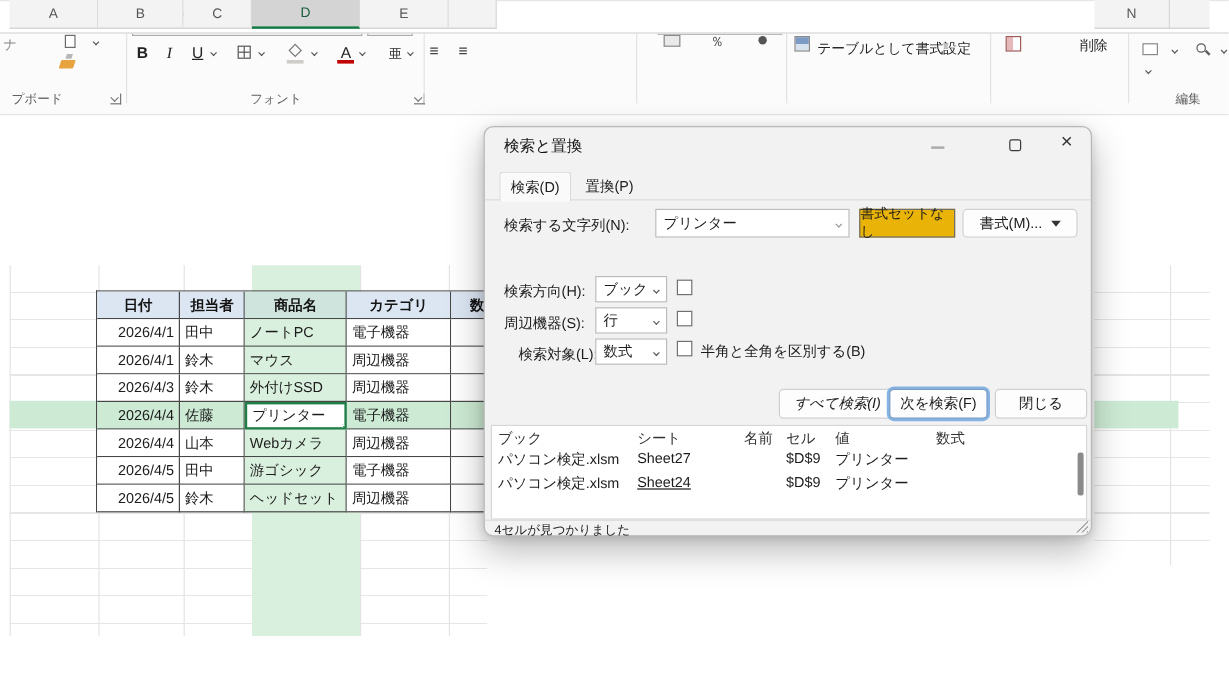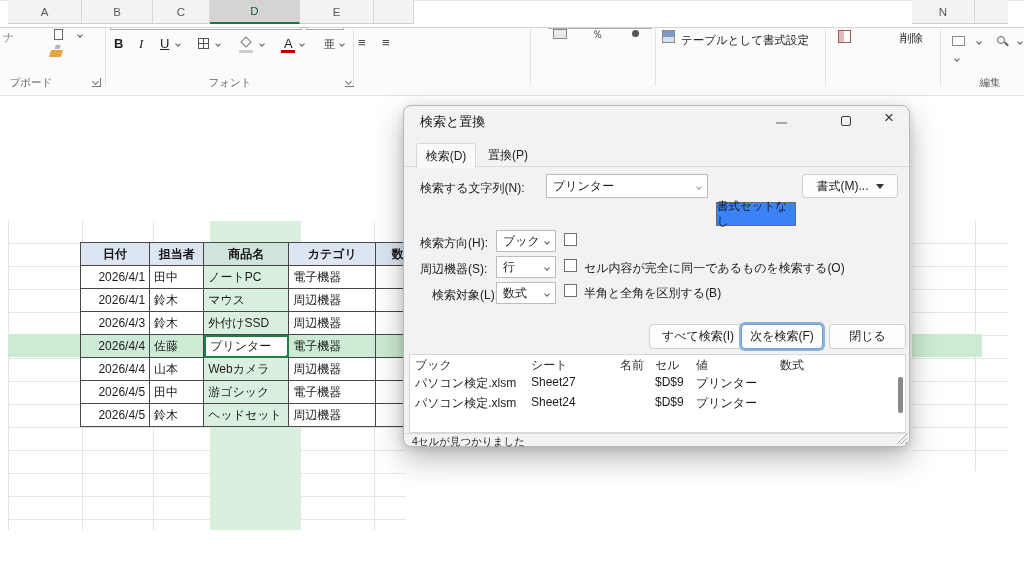--- a/index.html
+++ b/index.html
@@ -92,22 +92,22 @@
   .wmax { left:437px; top:10px; width:10px; height:10px; border:1.4px solid #3a3a3a; border-radius:2px; }
   .wclose { left:480px; top:2px; font-size:17px; color:#333; }
   .dtabs { left:0; right:0; top:36px; height:25px; border-bottom:1px solid #dcdcdc; position:absolute; }
   .dtab { position:absolute; top:1px; height:25px; display:flex; align-items:center; justify-content:center;
     font-size:12px; color:#222; }
   .dtab.active { background:#fafafa; border:1px solid #d9d9d9; border-bottom:none;
     border-radius:3px 3px 0 0; }
   .btn { background:#fdfdfd; border:1px solid #d0d0d0; border-radius:4px; display:flex;
     align-items:center; justify-content:center; font-size:12px; color:#1a1a1a; }
   .btn.focus { border:1px solid #7a9cc6; box-shadow:0 0 0 2px #85b3e2; }
-  .well { background:#3b82f6; border:1px solid #6d6d6d; display:flex; align-items:center;
-    justify-content:center; font-size:11.5px;margin-top:28px; }
+  .well { background:#eab308; border:1px solid #6d6d6d; display:flex; align-items:center;
+    justify-content:center; font-size:11.5px; }
   .cb { width:13px; height:13px; background:#fff; border:1px solid #707070; }
   .tri { width:0; height:0; border-left:4px solid transparent; border-right:4px solid transparent;
     border-top:5px solid #333; }
   .rlist { left:5px; top:248px; width:497px; height:79px; background:#fff; border:1px solid #d6d6d6; overflow:hidden; }
   .rl-row { position:absolute; left:0; width:100%; height:20px; }
   .rl-row span, .rl-head span { position:absolute; white-space:nowrap; font-size:12px; color:#1c1c1c; }
   .rl-head span { color:#333; }
   .thumb { position:absolute; right:2px; top:22px; width:5px; height:36px; background:#8a8a8a; border-radius:2px; }
   .dstatus { left:0; right:0; top:327px; height:15px; border-top:1px solid #d9d9d9; position:absolute; }
   .grip { position:absolute; right:2px; bottom:2px; width:11px; height:11px;
@@ -355,26 +355,25 @@
         <span class="chv sm"></span>
     </div>
     <span class="abs" style="left:28px;top:181px;">検索対象(L):</span>
     <div class="abs combo" style="left:92px;top:176px;width:60px;height:22px;border-color:#bcbcbc;">
       <span>数式</span>
         <span class="chv sm"></span>
     </div>
 
     <span class="abs cb" style="left:160px;top:127px;"></span>
     <span class="abs cb" style="left:160px;top:153px;"></span>
-    <span class="abs" style="left:180px;top:154px;">セル内容が完全に同一であるものを検索する(O)</span>
     <span class="abs cb" style="left:160px;top:178px;"></span>
     <span class="abs" style="left:180px;top:179px;">半角と全角を区別する(B)</span>
 
 
-    <div class="abs btn" style="left:245px;top:218px;width:98px;height:25px;">
+    <div class="abs btn" style="left:245px;top:218px;width:98px;height:25px;font-style:italic;">
         <span>すべて検索(I)</span>
       </div>
     <div class="abs btn focus" style="left:337px;top:218px;width:82px;height:25px;">
         <span>次を検索(F)</span>
       </div>
     <div class="abs btn" style="left:425px;top:218px;width:77px;height:25px;">
         <span>閉じる</span>
       </div>
 
     <div class="abs rlist">
@@ -387,21 +386,21 @@
         <span style="left:370px;top:2px;">数式</span>
       </div>
       <div class="rl-row" style="top:20px;">
         <span style="left:5px;">パソコン検定.xlsm</span>
         <span style="left:121px;">Sheet27</span>
         <span style="left:245px;">$D$9</span>
         <span style="left:286px;">プリンター</span>
       </div>
       <div class="rl-row" style="top:40px;">
         <span style="left:5px;">パソコン検定.xlsm</span>
-        <span style="left:121px;">Sheet24</span>
+        <span style="left:121px;text-decoration:underline;">Sheet24</span>
         <span style="left:245px;">$D$9</span>
         <span style="left:286px;">プリンター</span>
       </div>
       <span class="thumb"></span>
     </div>
 
     <div class="dstatus">
       <span style="position:absolute;left:8px;top:1px;font-size:10.5px;color:#1c1c1c;">4セルが見つかりました</span>
     </div>
     <span class="grip"></span>

